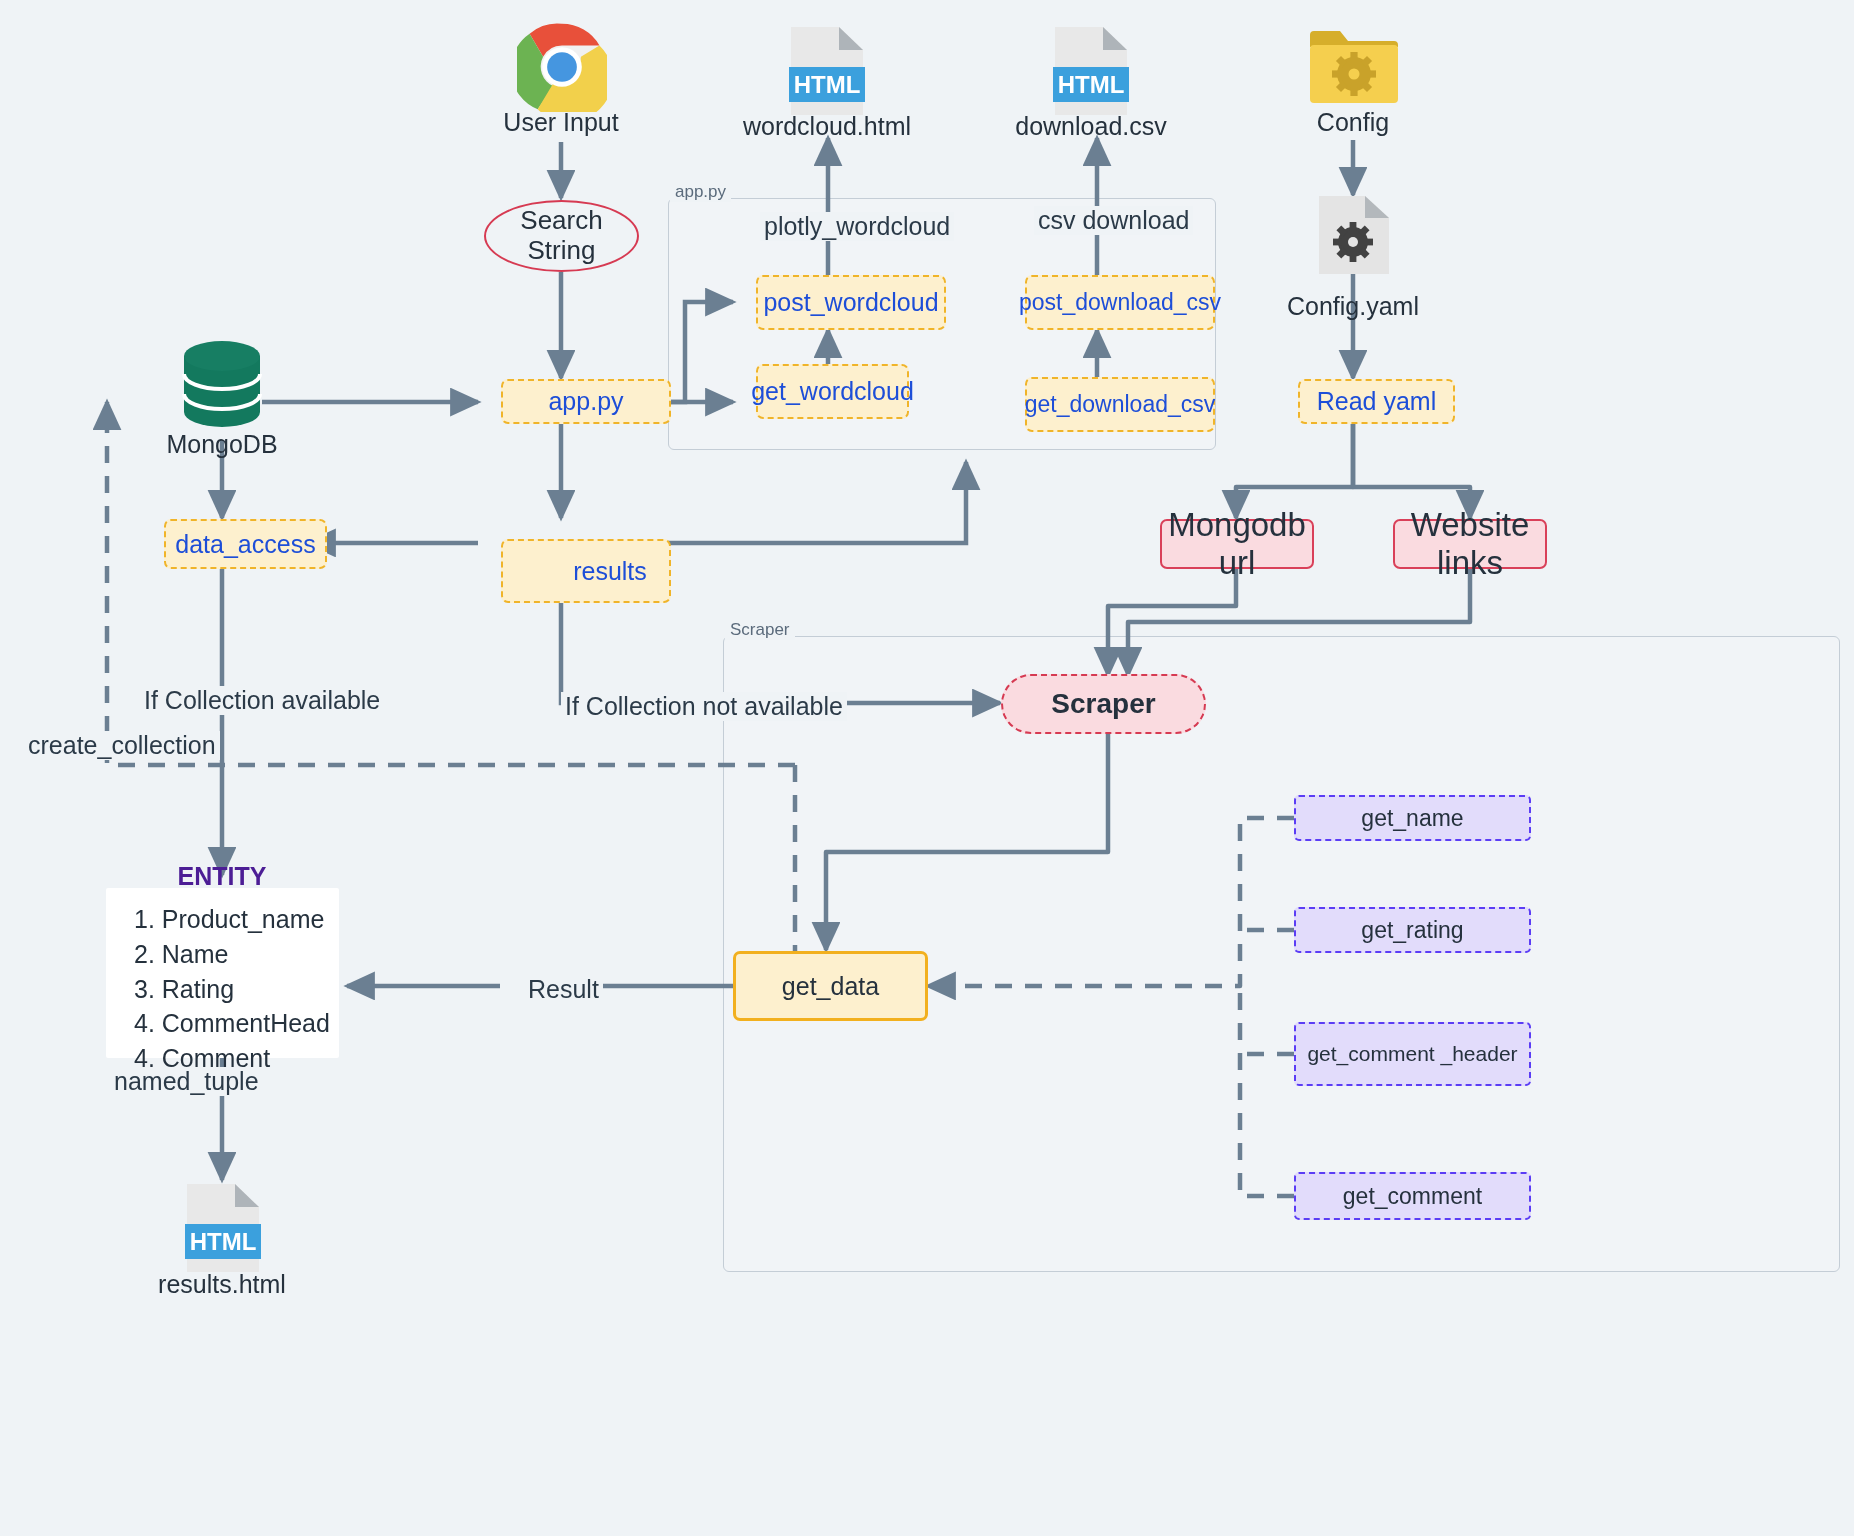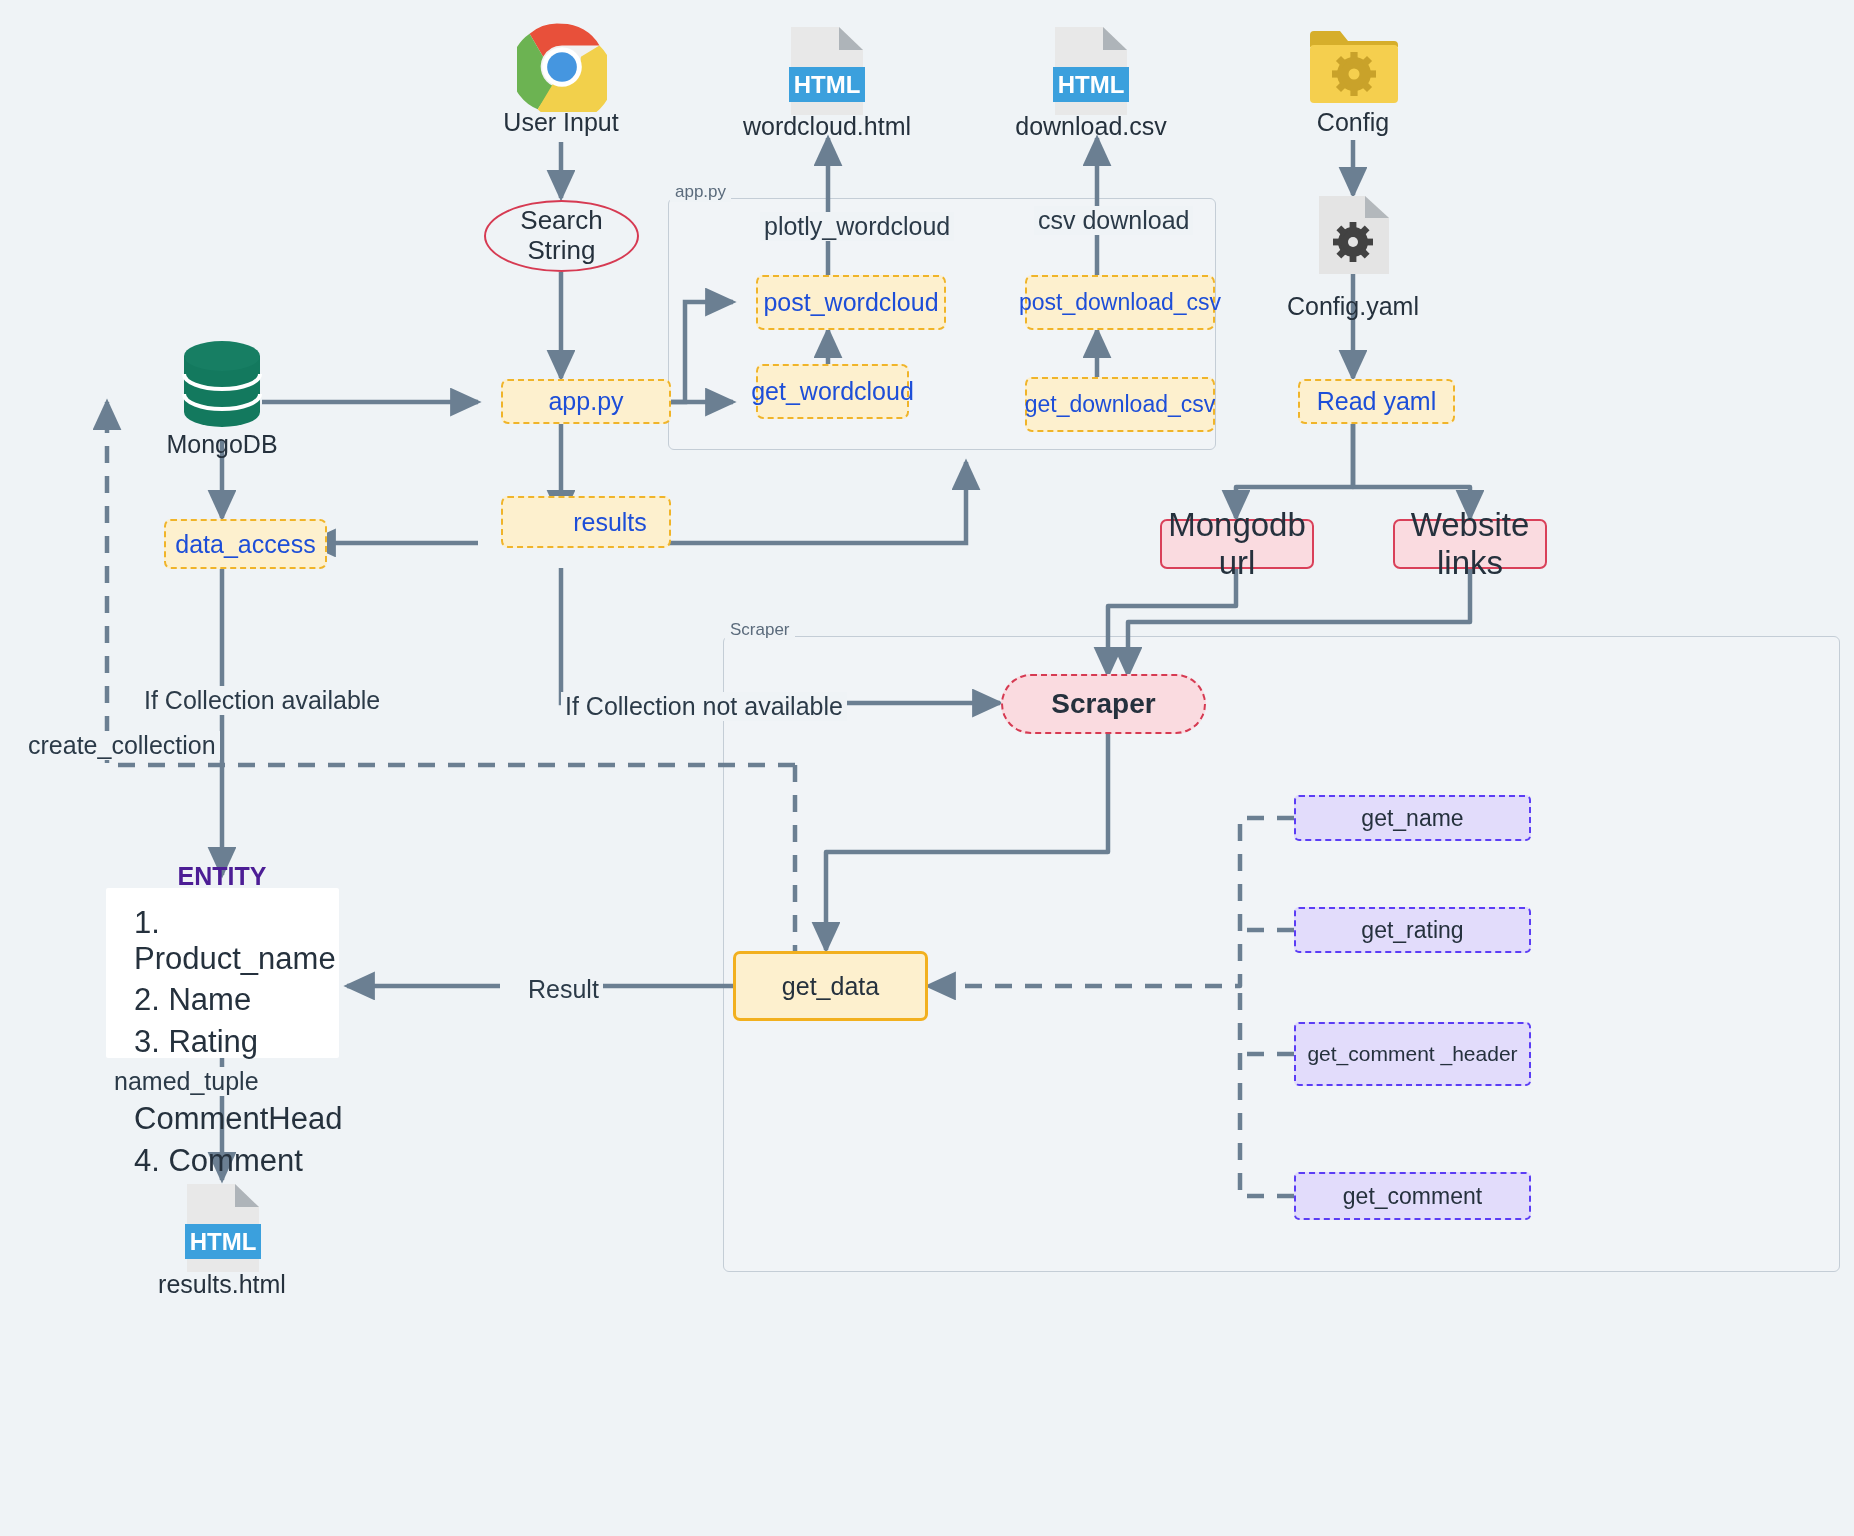--- a/index.html
+++ b/index.html
@@ -24,21 +24,21 @@
   
   .n-red{background:#fadbe0;border:2.5px solid #d94059;border-radius:7px;font-size:33px;color:#25313d;}
   
   .n-purple{background:#e2dcfb;border:2.5px dashed #5b3df5;border-radius:5px;font-size:23px;color:#25313d;}
   
   .n-ellipse{background:transparent;border:2.5px solid #d63a52;border-radius:50%;font-size:26px;color:#25313d;}
   
   .n-scraper{background:#fadbe0;border:2.5px dashed #d63a52;border-radius:40px;font-size:28px;font-weight:bold;color:#25313d;}
   
   .n-entity{background:#ffffff;border:none;border-radius:2px;display:block;text-align:left;
-            font-size:31px;color:#25313d;padding:14px 0 14px 28px;}
+            font-size:25px;color:#25313d;padding:14px 0 14px 28px;}
   .n-entity div{padding:3px 0;}
 
   .caption{position:absolute;font-size:25px;color:#25313d;text-align:center;white-space:nowrap;}
   .elabel{position:absolute;font-size:25px;color:#2b3a48;white-space:nowrap;background:#eff3f6;padding:0 4px;}
   .entity-title{position:absolute;font-size:25px;font-weight:bold;color:#4c1d95;text-align:center;white-space:nowrap;}
 
   
   .subgraph{position:absolute;box-sizing:border-box;border:1.5px solid #c4cdd6;border-radius:6px;background:rgba(255,255,255,0.12);}
   .subgraph-label{position:absolute;font-size:17px;color:#5b6b7c;background:#eff3f6;padding:0 5px;white-space:nowrap;}
 
@@ -227,21 +227,21 @@
 
   <div class="node n-yellow" style="left:1002px;top:275px;width:190px;height:55px;font-size:23px;">post_download_csv</div>
   <div class="node n-yellow" style="left:1002px;top:377px;width:190px;height:55px;font-size:23px;">get_download_csv</div>
 
   <div class="node n-yellow" style="left:1275px;top:379px;width:157px;height:45px;">Read yaml</div>
 
   <div class="node n-red" style="left:1160px;top:519px;width:154px;height:50px;">Mongodb url</div>
   <div class="node n-red" style="left:1393px;top:519px;width:154px;height:50px;">Website links</div>
 
   <div class="node n-yellow" style="left:141px;top:519px;width:163px;height:50px;">data_access</div>
-  <div class="node n-yellow" style="left:478px;top:496px;width:170px;height:52px;padding-left:48px;">results</div>
+  <div class="node n-yellow" style="left:478px;top:539px;width:170px;height:64px;padding-left:48px;">results</div>
 
   <div class="node n-scraper" style="left:1001px;top:674px;width:205px;height:60px;">Scraper</div>
 
   <div class="node n-yellow-solid" style="left:733px;top:951px;width:195px;height:70px;">get_data</div>
 
   <div class="node n-purple" style="left:1294px;top:795px;width:237px;height:46px;">get_name</div>
   <div class="node n-purple" style="left:1294px;top:907px;width:237px;height:46px;">get_rating</div>
   <div class="node n-purple" style="left:1294px;top:1022px;width:237px;height:64px;font-size:21px;">get_comment _header</div>
   <div class="node n-purple" style="left:1294px;top:1172px;width:237px;height:48px;">get_comment</div>
 

